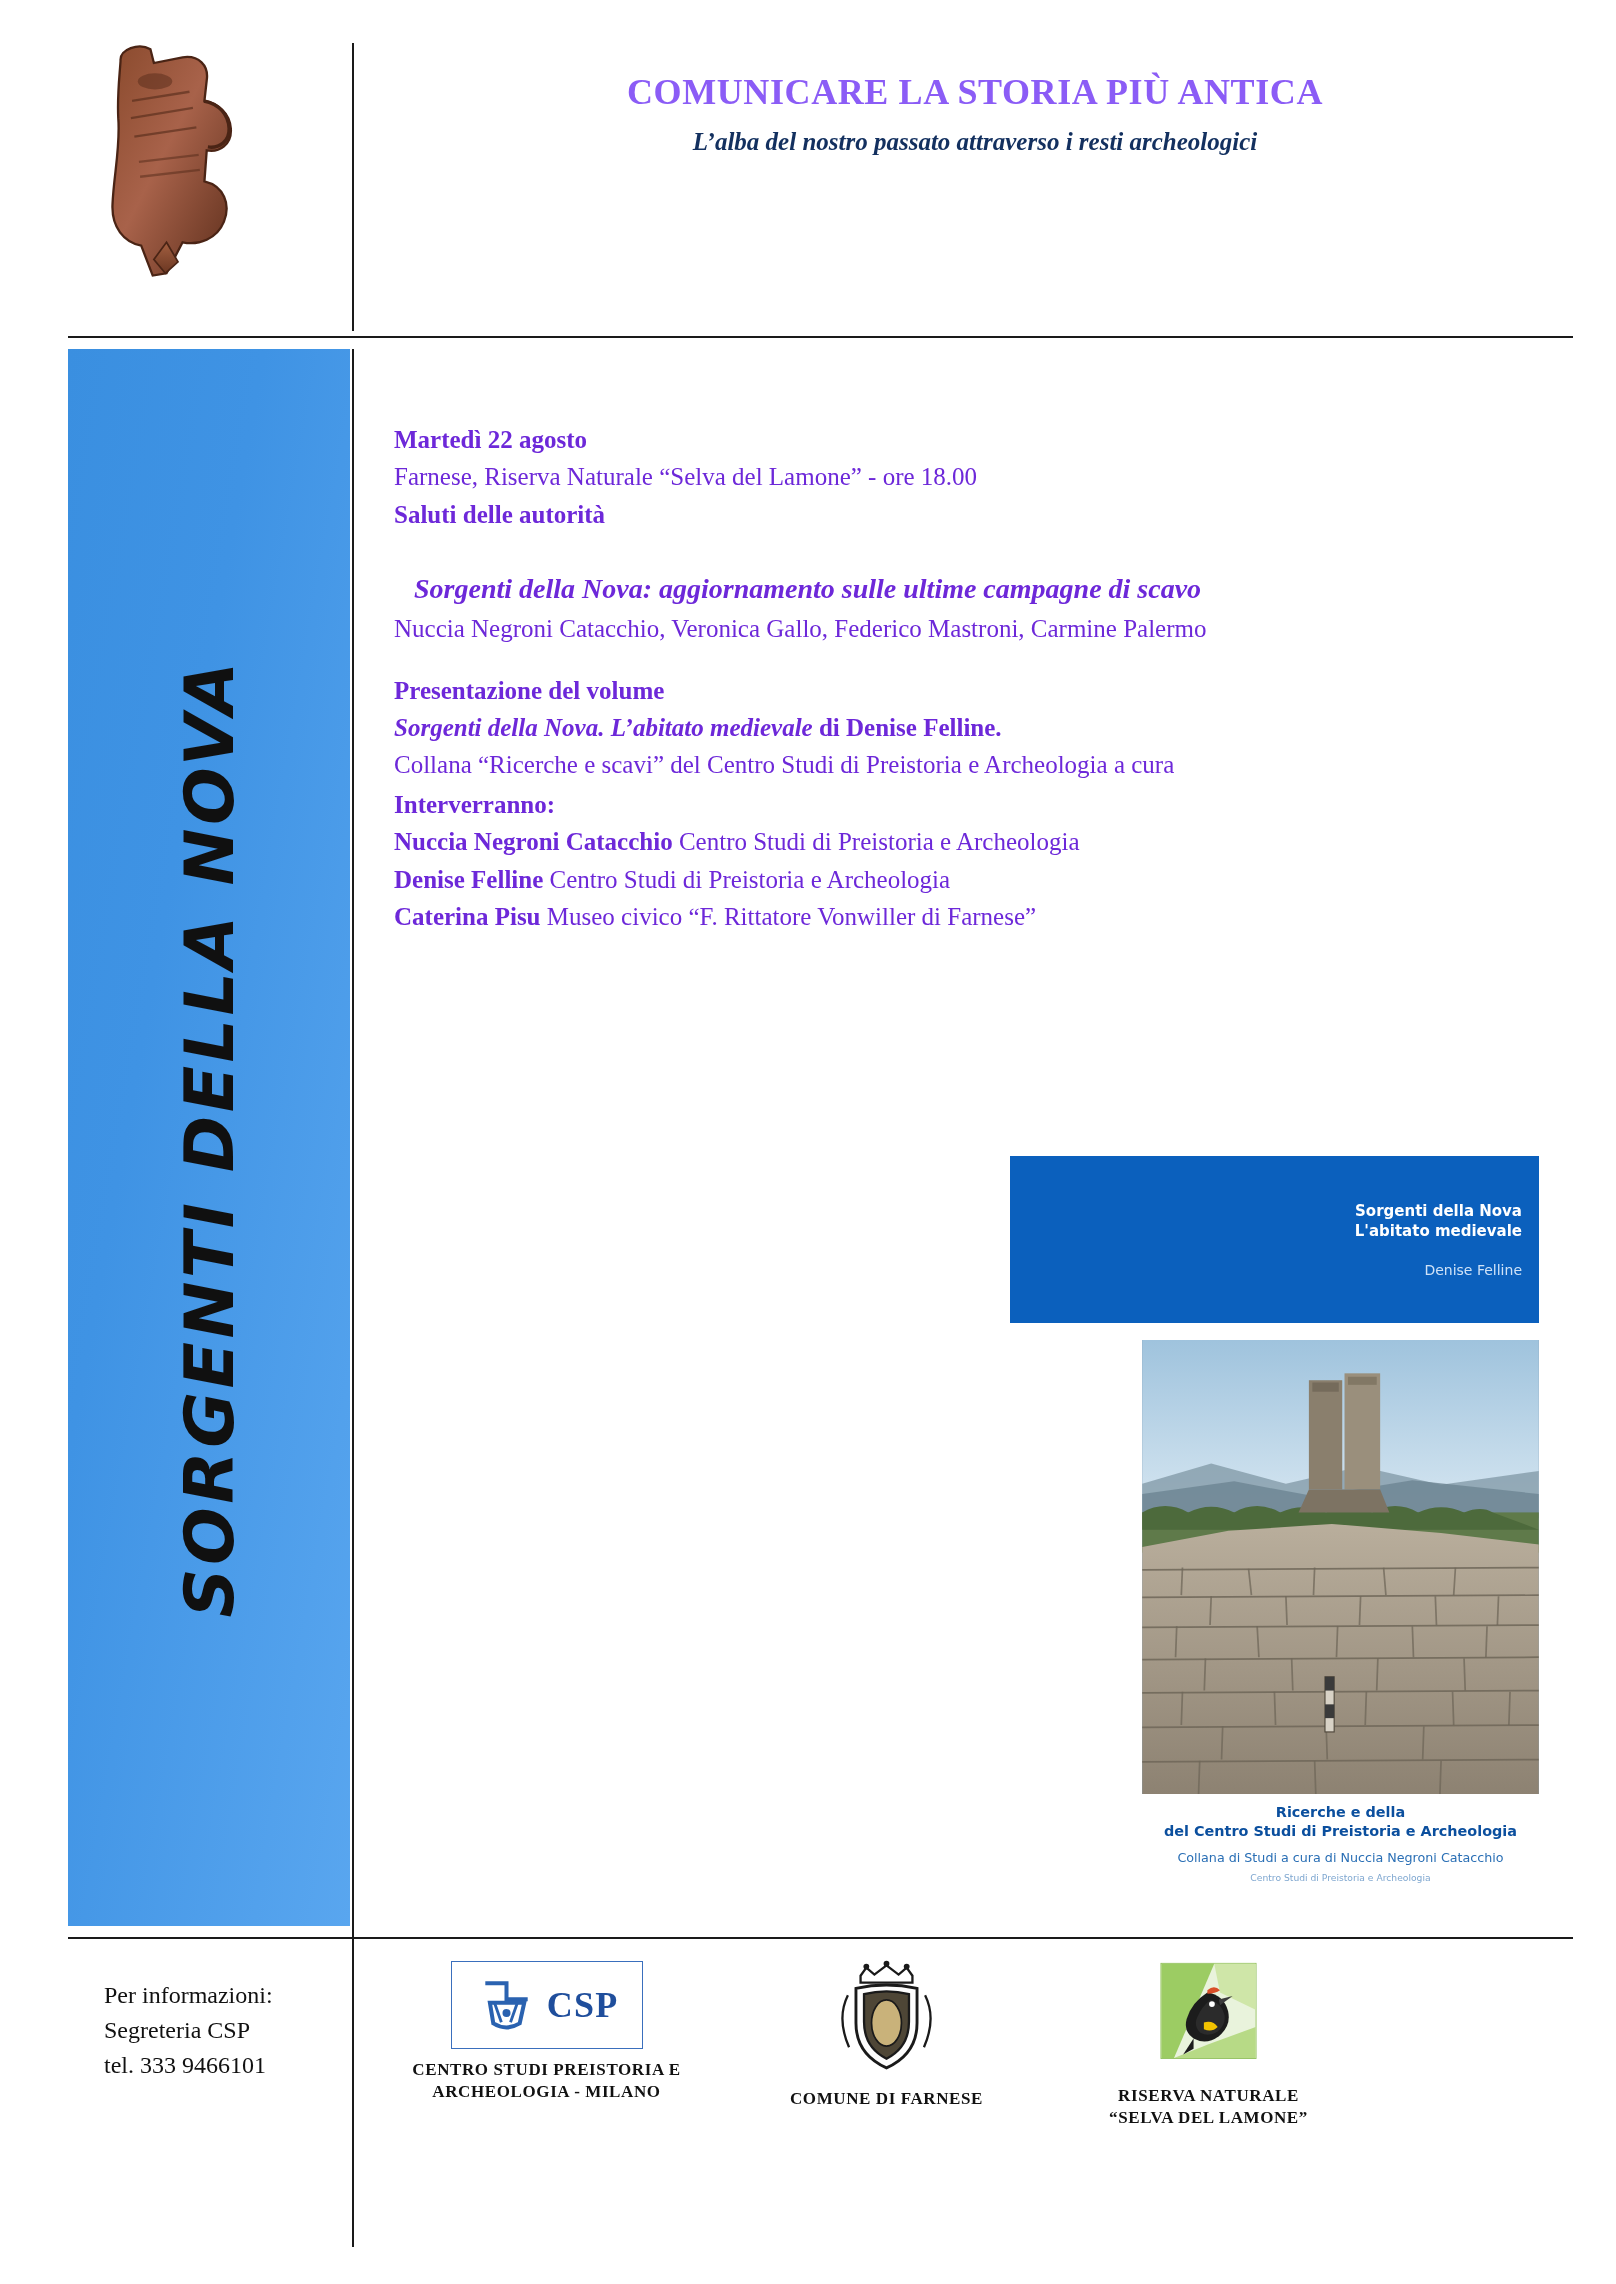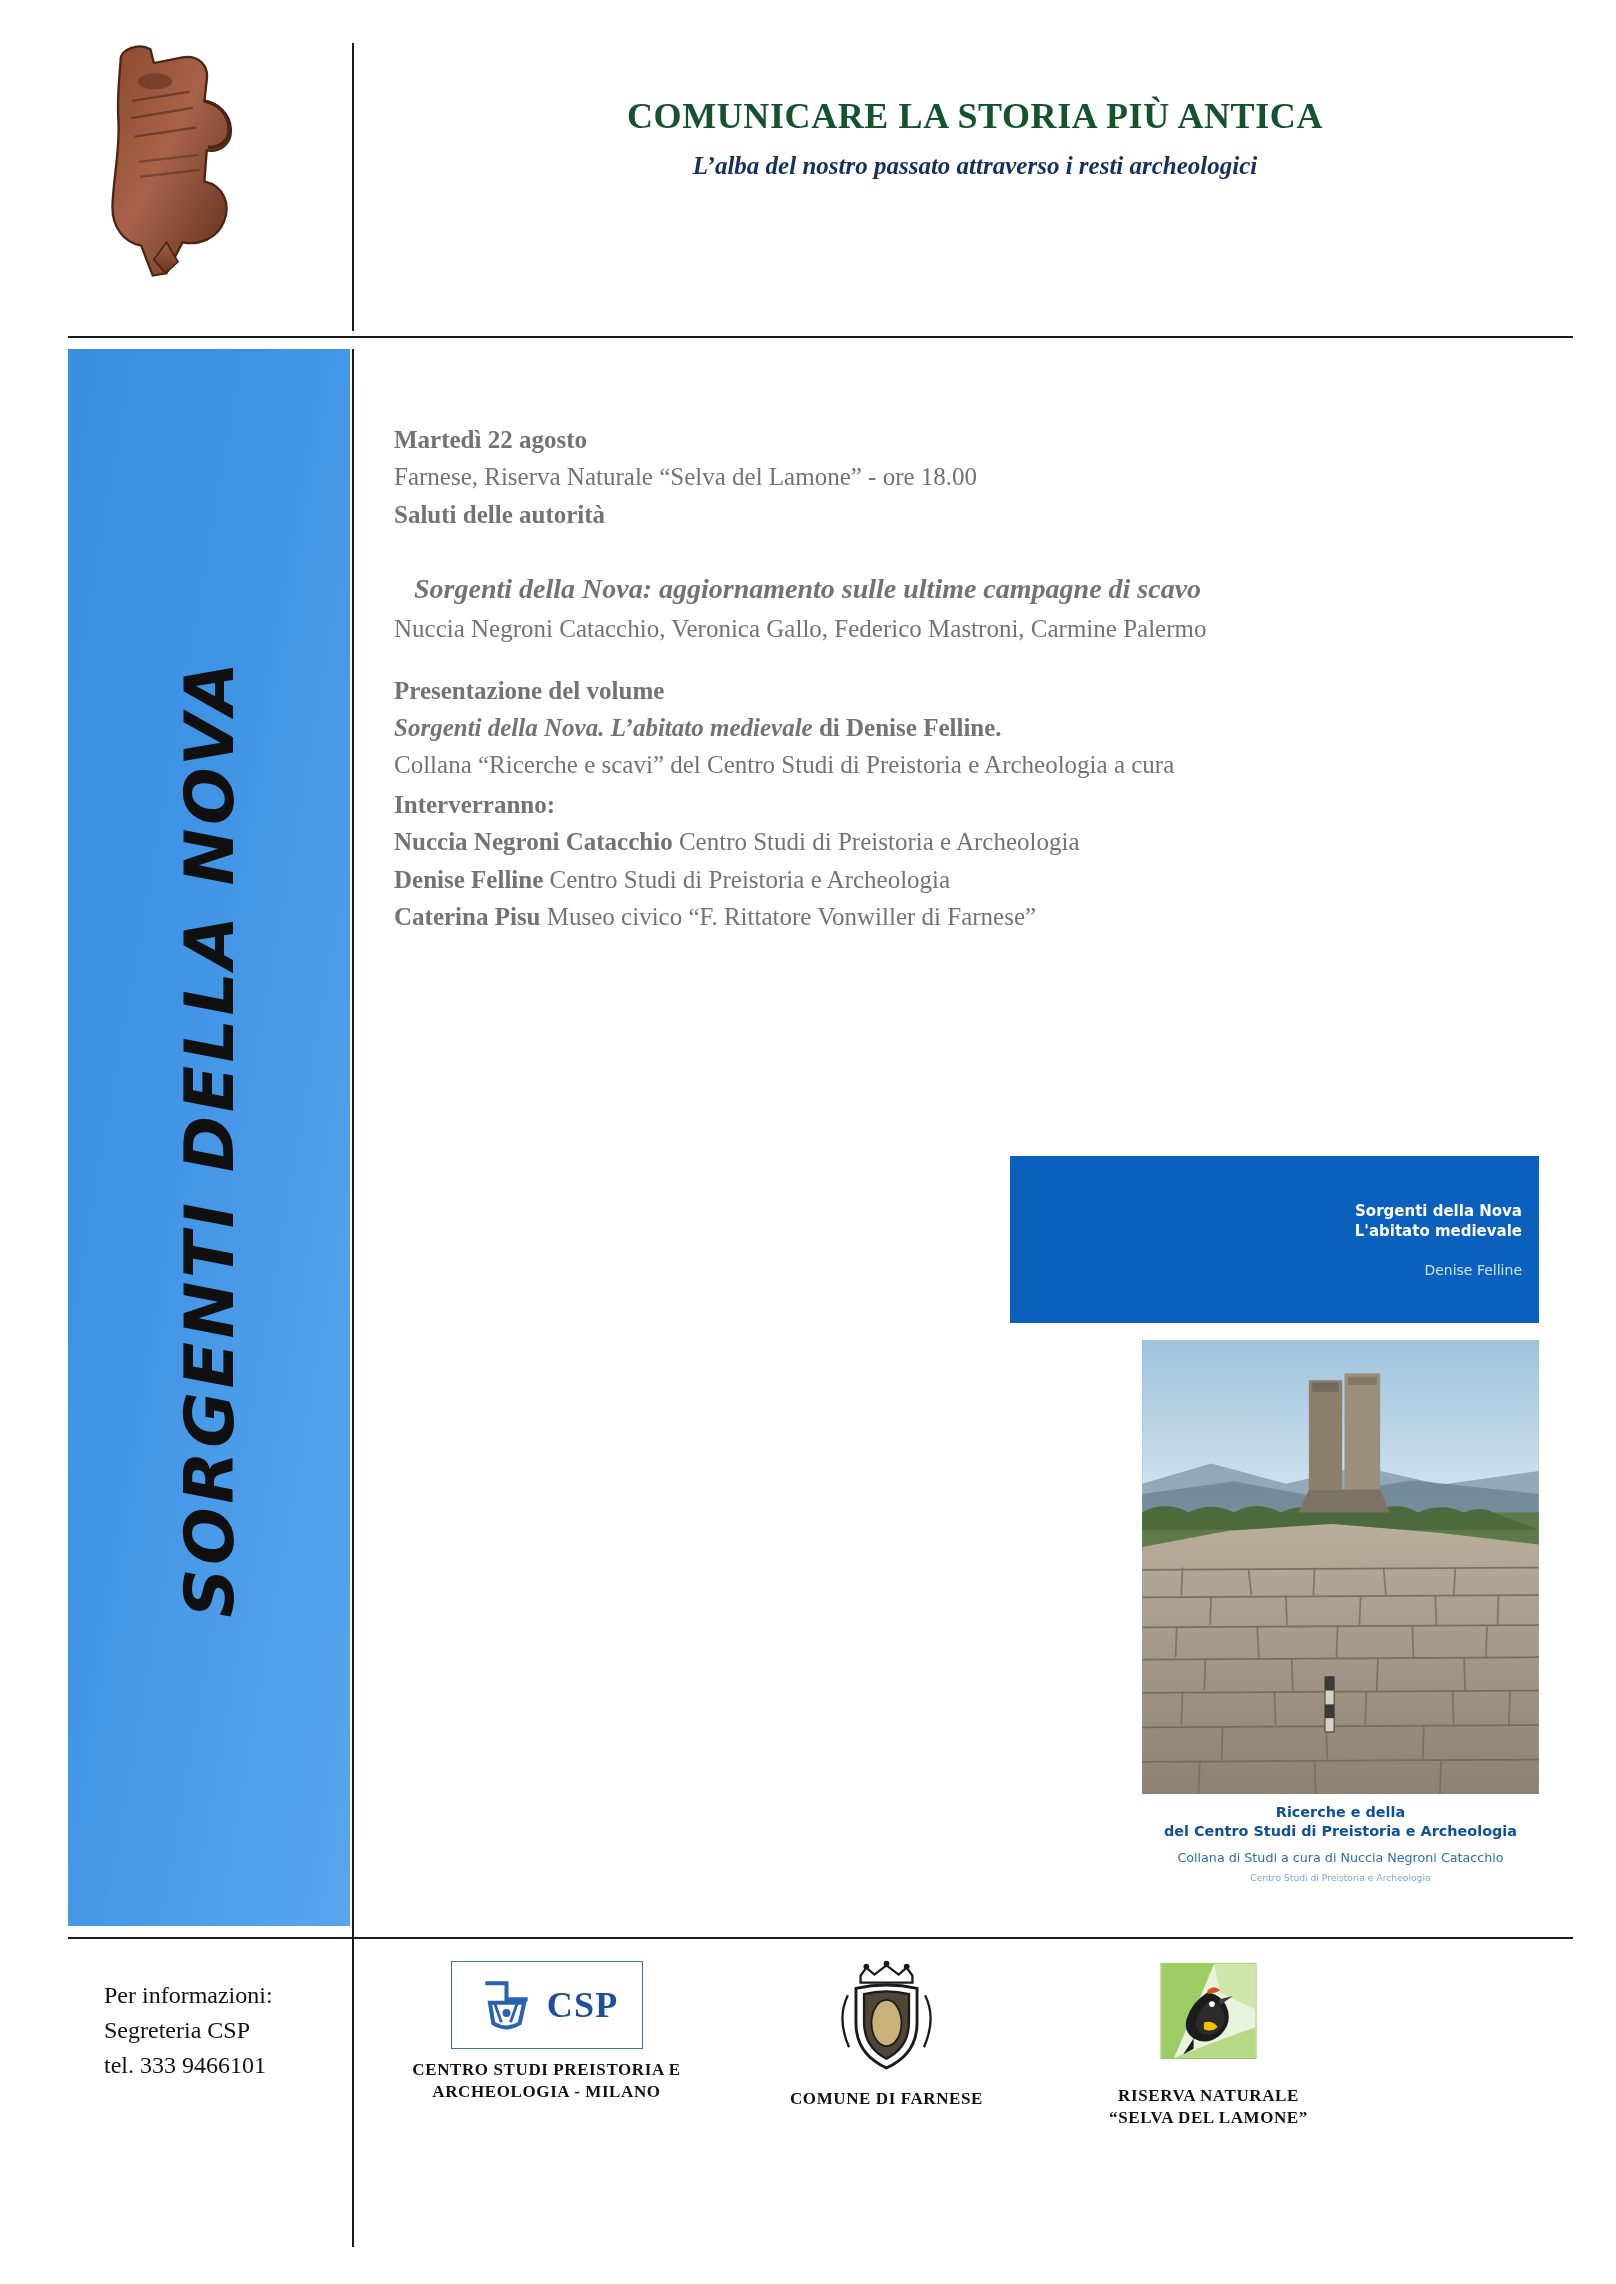--- a/index.html
+++ b/index.html
@@ -52,25 +52,25 @@
   .title-main {
     font-family: "DejaVu Sans", sans-serif;
     font-size: 51px;
     letter-spacing: 2.3px;
     color: #1f4e9c;
     font-weight: 400;
     line-height: 1.15;
     white-space: nowrap;
   }
   .title-sub {
-    margin-top: 40px;
+    margin-top: 16px;
     font-family: "Liberation Serif", serif;
     font-weight: bold;
     font-size: 36px;
-    color: #14532d;
+    color: #8b5cf6;
     letter-spacing: 0.6px;
   }
   .title-tag {
     margin-top: 15px;
     font-family: "Liberation Serif", serif;
     font-style: italic;
     font-weight: bold;
     font-size: 25px;
     color: #13305f;
   }
@@ -119,21 +119,21 @@
   }
 
   
   .body-col {
     position: absolute;
     left: 394px;
     top: 423px;
     width: 1167px;
     font-size: 25px;
     line-height: 1.35;
-    color: #737373;
+    color: #6d28d9;
   }
   .b { font-weight: bold; }
   .bi { font-weight: bold; font-style: italic; }
 
   .blk { margin-bottom: 5.8px; }
   .gap-lg { height: 33px; }
   .gap-md { height: 22px; }
 
   .line { margin: 0 0 3.5px 0; }
   .line-title-it {

